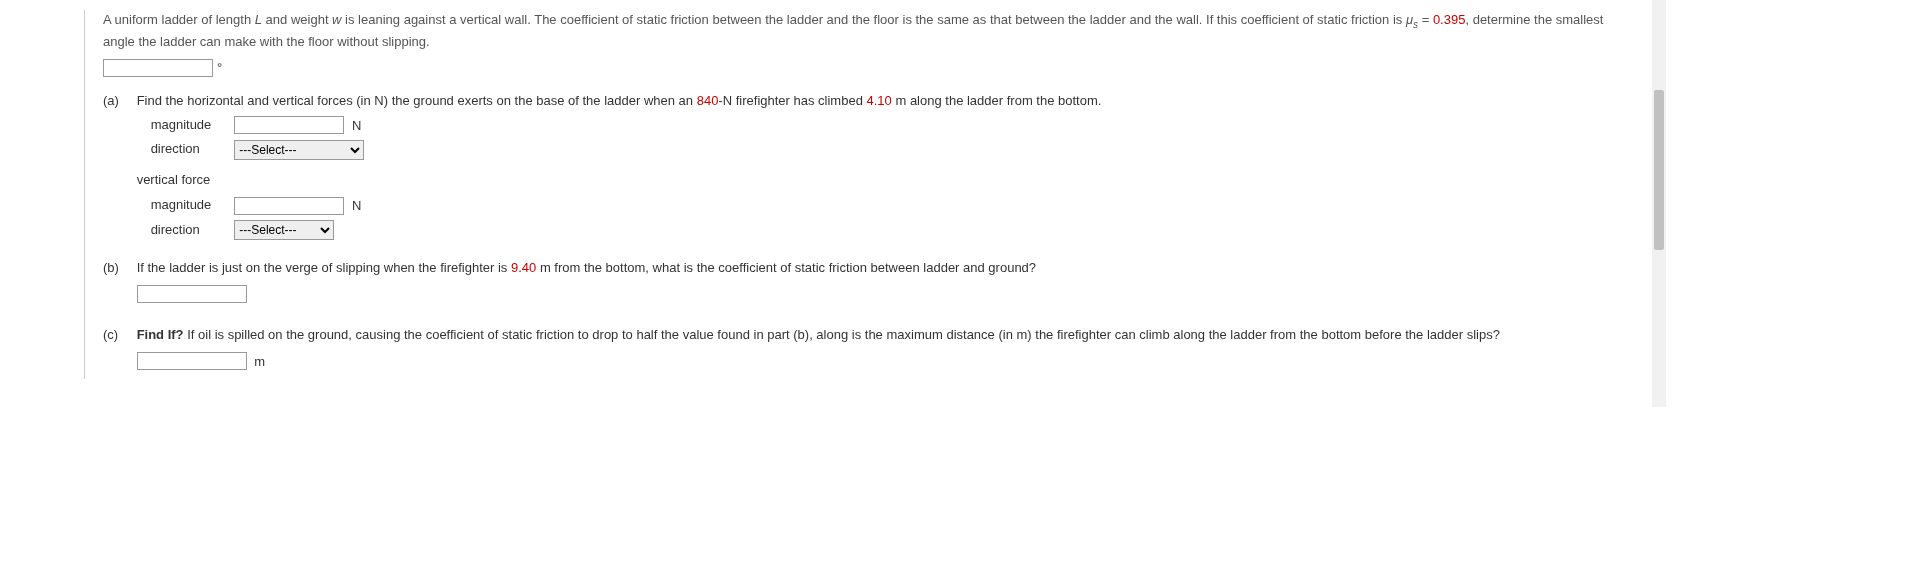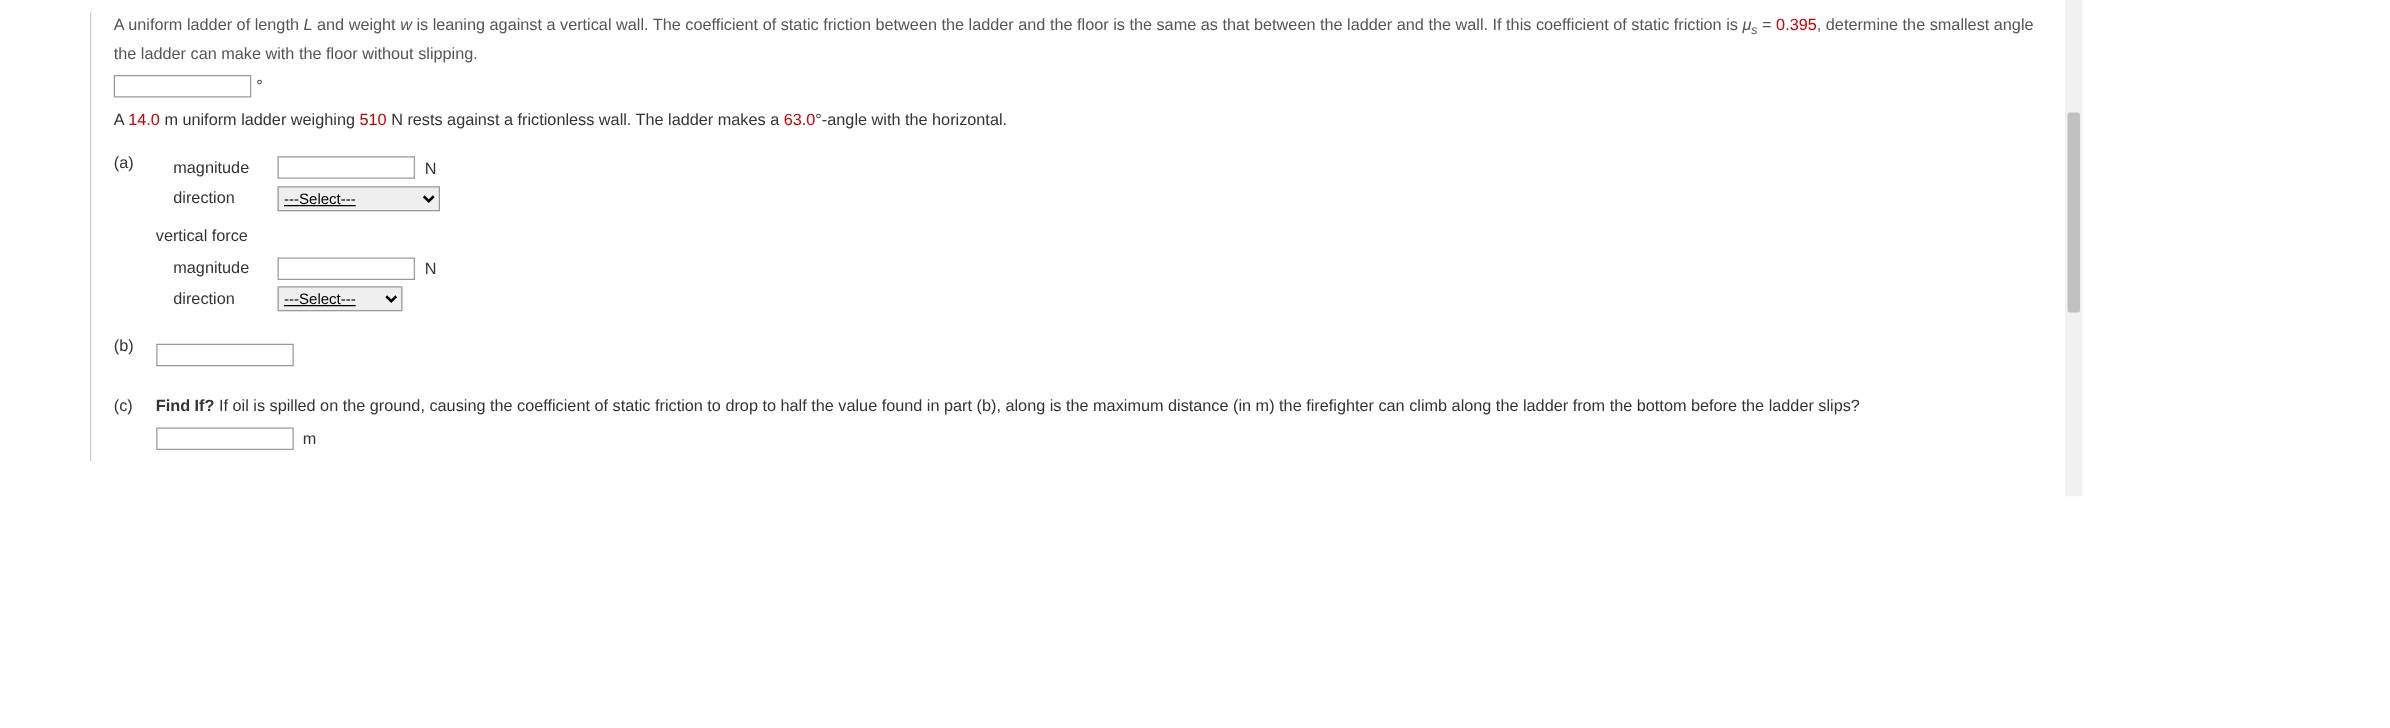--- a/index.html
+++ b/index.html
@@ -6,21 +6,21 @@
   body {
     margin: 0;
     font-family: Verdana, Geneva, sans-serif;
     font-size: 13px;
     color: #333;
     background: #fff;
     line-height: 1.5;
   }
   .page {
     width: 1668px;
-    padding: 10px 0 20px 4px;
+    padding: 10px 0 20px 16px;
     position: relative;
   }
   .scrollbar {
     position: absolute;
     right: 2px;
     top: 0;
     width: 14px;
     height: 582px;
     background: #f1f1f1;
   }
@@ -85,21 +85,20 @@
   .field-name {
     display: inline-block;
     width: 80px;
   }
   .select {
     height: 20px;
     border: 1px solid #999;
     background: #efefef;
     font-size: 12px;
     vertical-align: middle;
-    text-decoration: underline;
   }
   .select-wide { width: 130px; }
   .select-narrow { width: 100px; }
   .q2-intro {
     margin-top: 4px;
   }
   .bold { font-weight: bold; }
 </style>
 </head>
 <body>
@@ -112,27 +111,27 @@
   <div class="content">
 
     <div class="intro">
       <span>A uniform ladder of length </span><span class="it">L</span><span> and weight </span><span class="it">w</span><span> is leaning against a vertical wall. The coefficient of static friction between the ladder and the floor is the same as that between the ladder and the wall. If this coefficient of static friction is </span><span class="it">μ</span><span class="sub">s</span><span> = </span><span class="red">0.395</span><span>, determine the smallest angle the ladder can make with the floor without slipping.</span>
     </div>
 
     <div class="answer-row">
       <input class="answer-input" type="text" style=""><span class="unit">°</span>
     </div>
 
-    <div class="q2-intro">
-      <span>A </span><span class="red">14.0</span><span> m uniform ladder weighing </span><span class="red">510</span><span> N rests against a frictionless wall. The ladder makes a </span><span class="red">63.0</span><span>°-angle with the horizontal.</span>
-    </div>
 
     <div class="part">
       <span class="part-label">(a)</span>
       <div class="part-body">
+        <div>
+          <span>Find the horizontal and vertical forces (in N) the ground exerts on the base of the ladder when an </span><span class="red">840</span><span>-N firefighter has climbed </span><span class="red">4.10</span><span> m along the ladder from the bottom.</span>
+        </div>
 
         <div class="field-row">
           <span class="field-name">magnitude</span>
           <input class="answer-input" type="text" style="">
           <span class="unit">N</span>
         </div>
         <div class="field-row">
           <span class="field-name">direction</span>
           <select class="select select-wide">
             <option>---Select---</option>
@@ -150,20 +149,23 @@
           <select class="select select-narrow">
             <option>---Select---</option>
           </select>
         </div>
       </div>
     </div>
 
     <div class="part">
       <span class="part-label">(b)</span>
       <div class="part-body">
+        <div>
+          <span>If the ladder is just on the verge of slipping when the firefighter is </span><span class="red">9.40</span><span> m from the bottom, what is the coefficient of static friction between ladder and ground?</span>
+        </div>
         <div class="answer-row">
           <input class="answer-input" type="text" style="">
         </div>
       </div>
     </div>
 
     <div class="part">
       <span class="part-label">(c)</span>
       <div class="part-body">
         <div>

